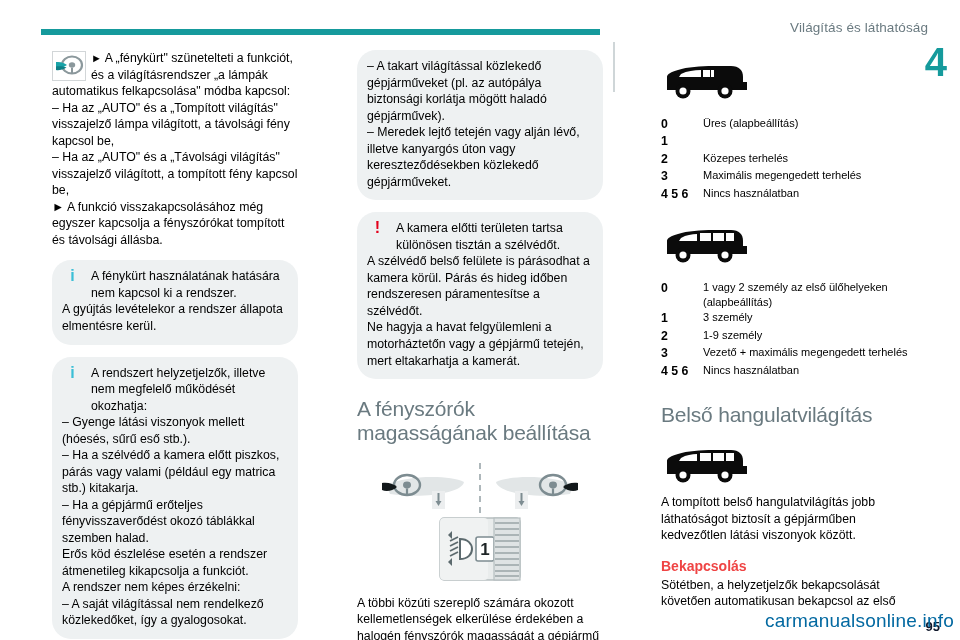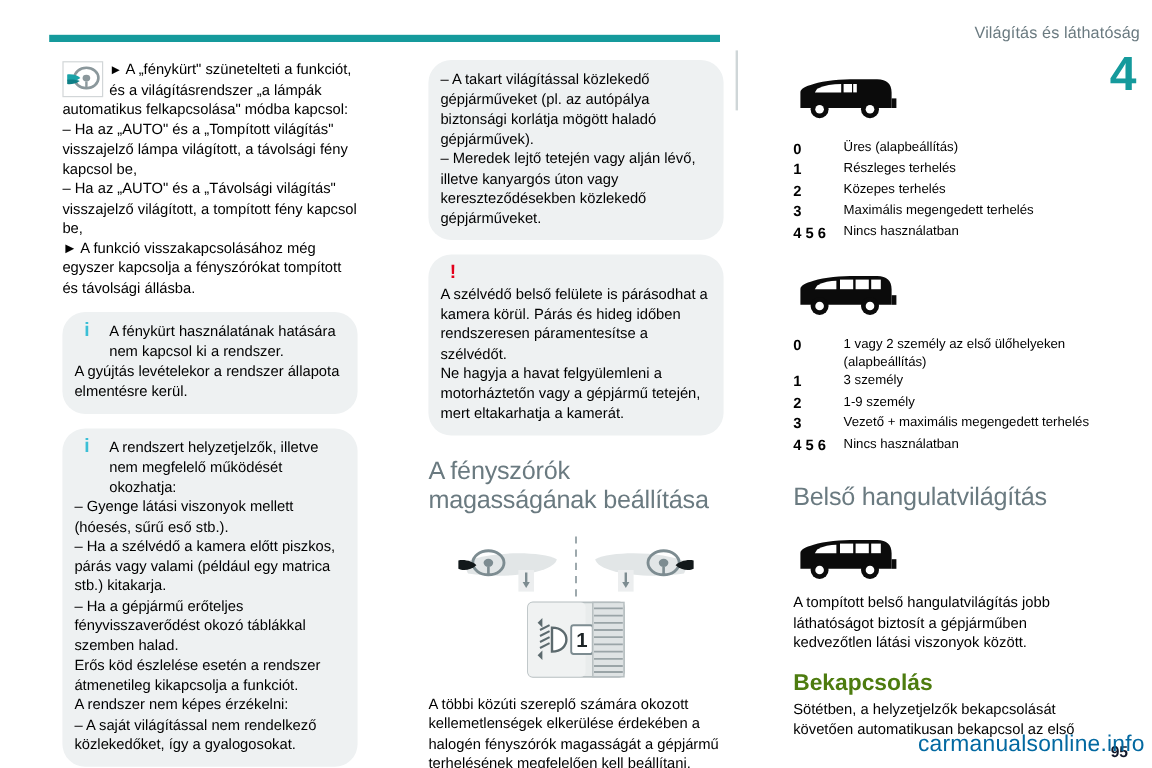--- a/index.html
+++ b/index.html
@@ -20,21 +20,21 @@
   .header-rule {
     position: absolute;
     left: 41px;
     top: 29px;
     width: 559px;
     height: 6px;
     background: #159a9c;
   }
   .header-title {
     position: absolute;
-    right: 10px;
+    right: 32px;
     top: 20px;
     font-size: 13.5px;
     color: #6a7a80;
     letter-spacing: 0.1px;
   }
   .chapter-number {
     position: absolute;
     right: 14px;
     top: 42px;
     font-size: 40px;
@@ -117,23 +117,23 @@
   
   h2.sec {
     font-size: 21px;
     font-weight: normal;
     color: #6a7a80;
     line-height: 1.15;
     margin: 18px 0 16px 0;
     letter-spacing: -0.2px;
   }
   h3.sub {
-    font-size: 19px;
+    font-size: 14px;
     font-weight: bold;
-    color: #4d7c0f;
+    color: #ef4444;
     margin: 13px 0 1px 0;
   }
 
   
   .spec-list {
     margin: 9px 0 0 0;
     padding: 0;
     list-style: none;
   }
   .spec-list li {
@@ -221,20 +221,21 @@
 
 <div class="col" id="col-mid">
 
   <div class="note-box" style="margin-top:0;">
     <p class="note-body multiline">–  A takart világítással közlekedő gépjárműveket (pl. az autópálya biztonsági korlátja mögött haladó gépjárművek).<br>–  Meredek lejtő tetején vagy alján lévő, illetve kanyargós úton vagy kereszteződésekben közlekedő gépjárműveket.</p>
   </div>
 
   <div class="note-box">
     <div class="note-head">
       <span class="note-mark mark-warn">!</span>
+      <span class="note-head-text">A kamera előtti területen tartsa különösen tisztán a szélvédőt.</span>
     </div>
     <p class="note-body multiline">A szélvédő belső felülete is párásodhat a kamera körül. Párás és hideg időben rendszeresen páramentesítse a szélvédőt.<br>Ne hagyja a havat felgyülemleni a motorháztetőn vagy a gépjármű tetején, mert eltakarhatja a kamerát.</p>
   </div>
 
   <h2 class="sec">A fényszórók magasságának beállítása</h2>
 
   <div class="fig fig-center">
     <svg width="232" height="125" viewBox="0 0 232 125">
 
       <line x1="116" y1="2" x2="116" y2="52" stroke="#9aa6aa" stroke-width="1.6" stroke-dasharray="6 5"></line>
@@ -309,21 +310,20 @@
     </svg>
   </div>
 
   <ul class="spec-list">
     <li>
       <span class="spec-key">0</span>
       <span class="spec-val">Üres (alapbeállítás)</span>
     </li>
     <li>
       <span class="spec-key">1</span>
-      <span class="spec-val">Részleges terhelés</span>
     </li>
     <li>
       <span class="spec-key">2</span>
       <span class="spec-val">Közepes terhelés</span>
     </li>
     <li>
       <span class="spec-key">3</span>
       <span class="spec-val">Maximális megengedett terhelés</span>
     </li>
     <li>

